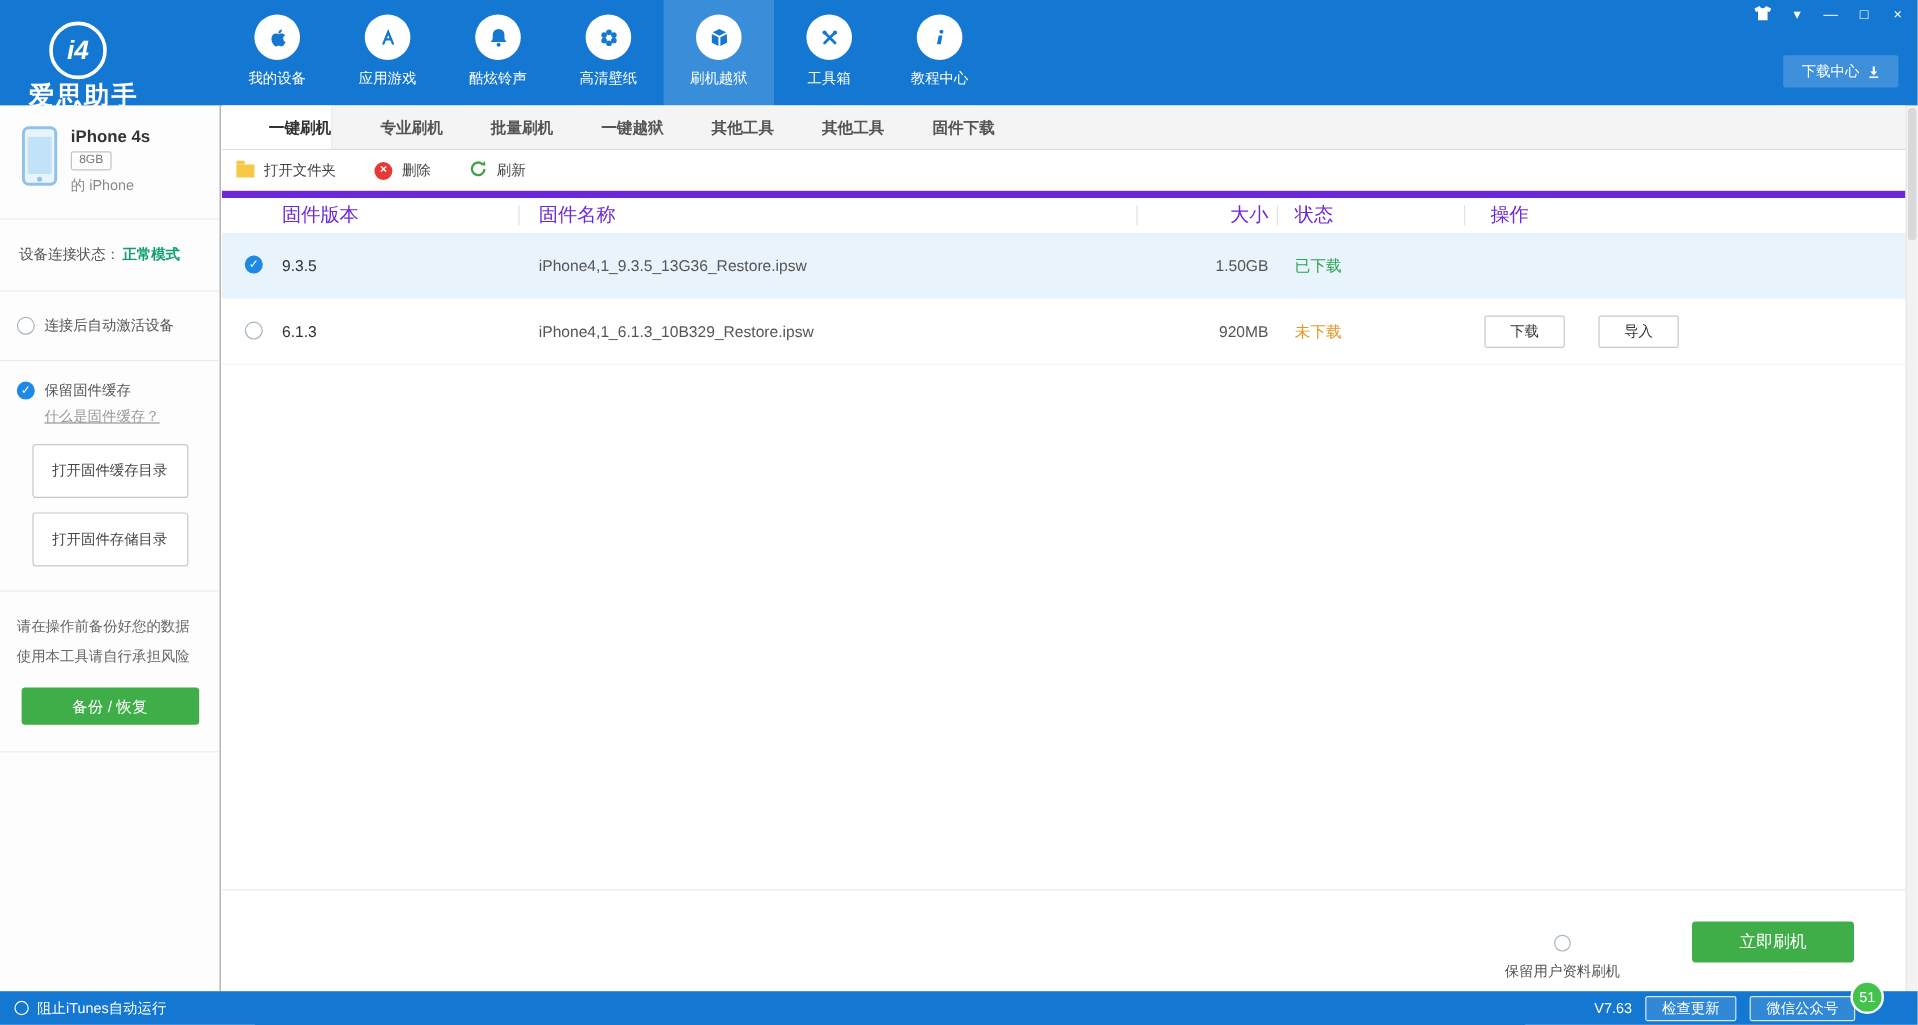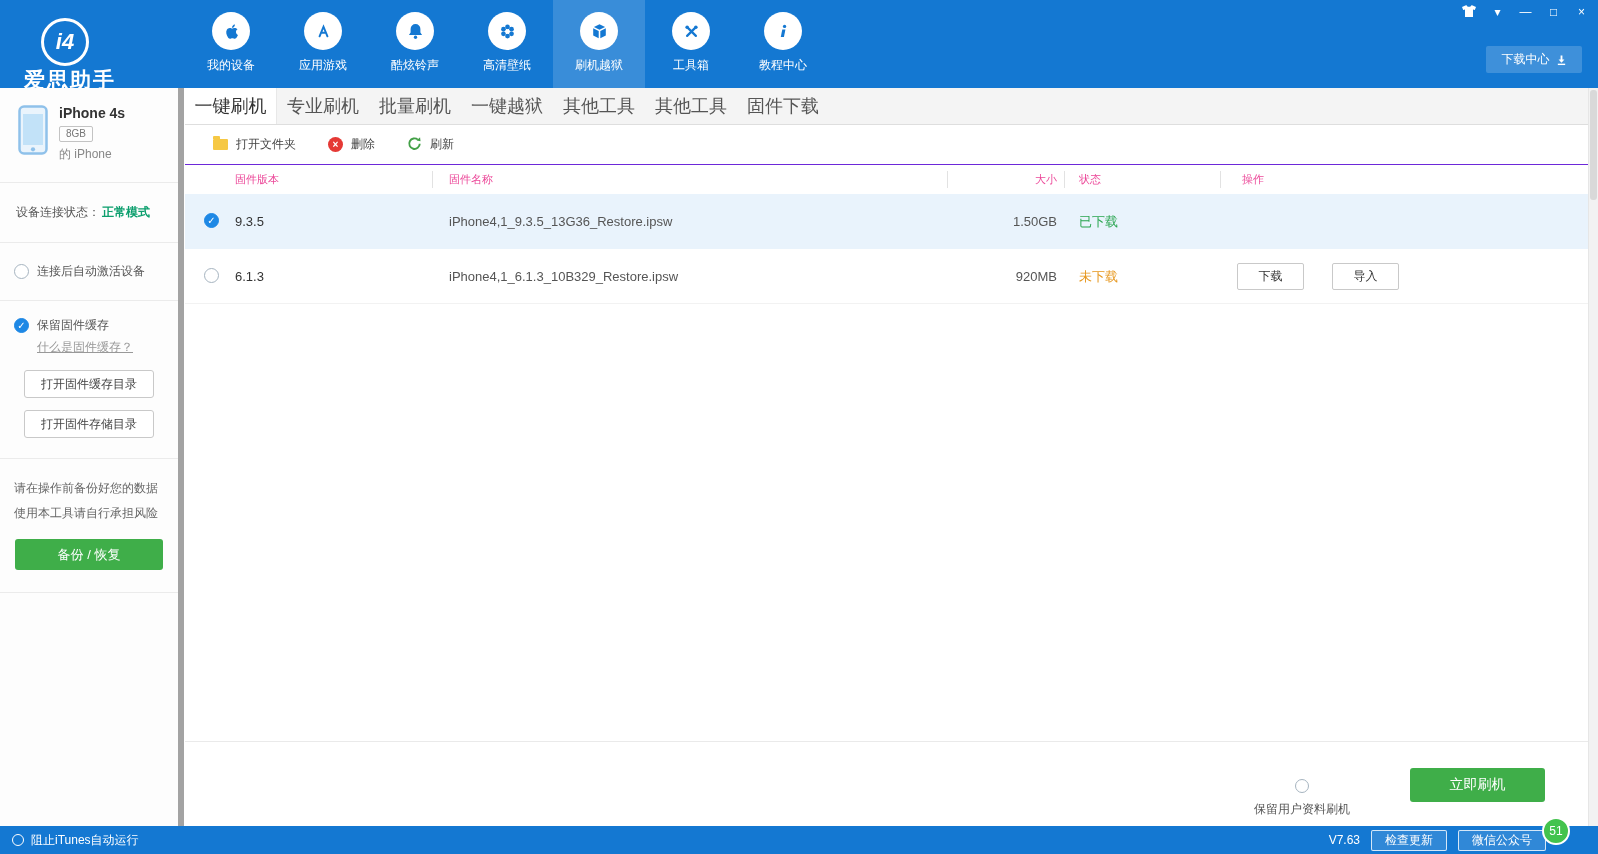--- a/index.html
+++ b/index.html
@@ -25,55 +25,55 @@
 
   .win-controls { position:absolute; top:5px; right:10px; display:flex; gap:15px; color:#fff; font-size:12px; align-items:center; height:14px; }
   .win-controls .wc { cursor:pointer; min-width:13px; text-align:center; line-height:14px; }
 
   .download-center { position:absolute; right:16px; top:46px; width:96px; height:27px; background:rgba(255,255,255,0.18);
                      border:none; border-radius:2px; color:#fff; font-size:12px; display:flex; align-items:center;
                      justify-content:center; gap:6px; cursor:pointer; font-family:inherit; }
 
   
   .sidebar { position:absolute; left:0; top:88px; width:184px; bottom:28px; background:#fdfdfd;
-             border-right:6px solid #a3a3a3; font-size:12px; color:#555; }
+             border-right:1px solid #a3a3a3; font-size:12px; color:#555; }
   .sb-section { border-bottom:1px solid #ebebeb; }
   .device { display:flex; gap:11px; padding:17px 14px 19px 18px; }
   .device-name { font-size:14px; color:#333; font-weight:bold; }
   .badge-cap { display:inline-block; border:1px solid #c3c3c3; border-radius:2px; font-size:10px; color:#777;
                padding:0 6px; margin:5px 0 4px; line-height:14px; }
   .device-owner { color:#888; font-size:12px; }
   .conn { padding:21px 16px; }
   .conn-status { color:#0d9f6e; font-weight:bold; margin-left:2px; }
   .radio-row { display:flex; align-items:center; gap:8px; padding:20px 14px; cursor:pointer; }
   .radio { width:15px; height:15px; border-radius:50%; border:1px solid #a6b4c0; background:#fff; flex:none;
            display:flex; align-items:center; justify-content:center; font-size:10px; line-height:1; }
   .radio.checked { background:#1e88e5; border-color:#1e88e5; color:#fff; }
   .cache-sec { padding:16px 14px 8px; }
   .cache-head { display:flex; align-items:center; gap:8px; cursor:pointer; }
   .cache-link { color:#999; text-decoration:underline; margin:5px 0 14px 23px; display:inline-block; cursor:pointer; }
-  .sb-btn { display:block; width:130px; margin:0 auto 12px; height:28px; background:#fff; border:1px solid #c9c9c9;
+  .sb-btn { display:block; width:130px; margin:0 auto 12px; height:45px; background:#fff; border:1px solid #c9c9c9;
             border-radius:3px; font-size:12px; color:#444; cursor:pointer; font-family:inherit; }
   .warn-sec { padding:17px 14px 20px; color:#666; line-height:25px; }
   .backup-btn { display:block; width:148px; margin:13px auto 2px; height:31px; background:#3fae49; color:#fff;
                 border:none; border-radius:3px; font-size:13px; cursor:pointer; font-family:inherit; }
 
   
   .main { position:absolute; left:185px; top:88px; right:10px; bottom:28px; background:#fff; }
   .tabs { height:37px; background:#f4f4f4; border-bottom:1px solid #dedede; display:flex; }
-  .tab { width:92px; line-height:37px; text-align:center; font-size:18px; color:#555; cursor:pointer; }
+  .tab { width:92px; line-height:37px; text-align:right; font-size:13px; color:#555; cursor:pointer;font-weight:bold; }
   .tab.active { background:#fff; color:#333; border-right:1px solid #e8e8e8; }
-  .toolbar { height:40px; border-bottom:1px solid #6d28d9; display:flex; align-items:center; padding-left:28px; gap:32px; }
+  .toolbar { height:40px; border-bottom:6px solid #6d28d9; display:flex; align-items:center; padding-left:12px; gap:32px; }
   .tool { display:flex; align-items:center; gap:8px; font-size:12px; color:#444; cursor:pointer; }
   .ic-folder { width:15px; height:11px; background:#f6c844; border-radius:1px; position:relative; display:inline-block; }
   .ic-folder:before { content:""; position:absolute; top:-3px; left:0; width:7px; height:3px; background:#f6c844; border-radius:1px 1px 0 0; }
   .ic-del { width:15px; height:15px; border-radius:50%; background:#e53935; color:#fff; font-size:10px; font-weight:bold;
             display:flex; align-items:center; justify-content:center; line-height:1; }
 
-  .thead { height:29px; position:relative; font-size:11px; color:#ec4899; }
+  .thead { height:29px; position:relative; font-size:16px; color:#6d28d9; }
   .thead .col { position:absolute; top:0; line-height:29px; }
   .col-sep { position:absolute; top:6px; height:17px; width:1px; background:#e2e2e2; }
   .trow { height:55px; position:relative; font-size:13px; color:#333; }
   .trow.selected { background:#e9f3fc; }
   .trow + .trow { border-bottom:1px solid #f2f2f2; }
   .rradio { position:absolute; left:19px; top:19px; }
   .cell { position:absolute; top:0; line-height:55px; white-space:nowrap; }
   .cell.c-name { color:#555; }
   .cell.c-size { left:762px; width:110px; text-align:right; color:#555; }
   .st-green { color:#2aa550; }

